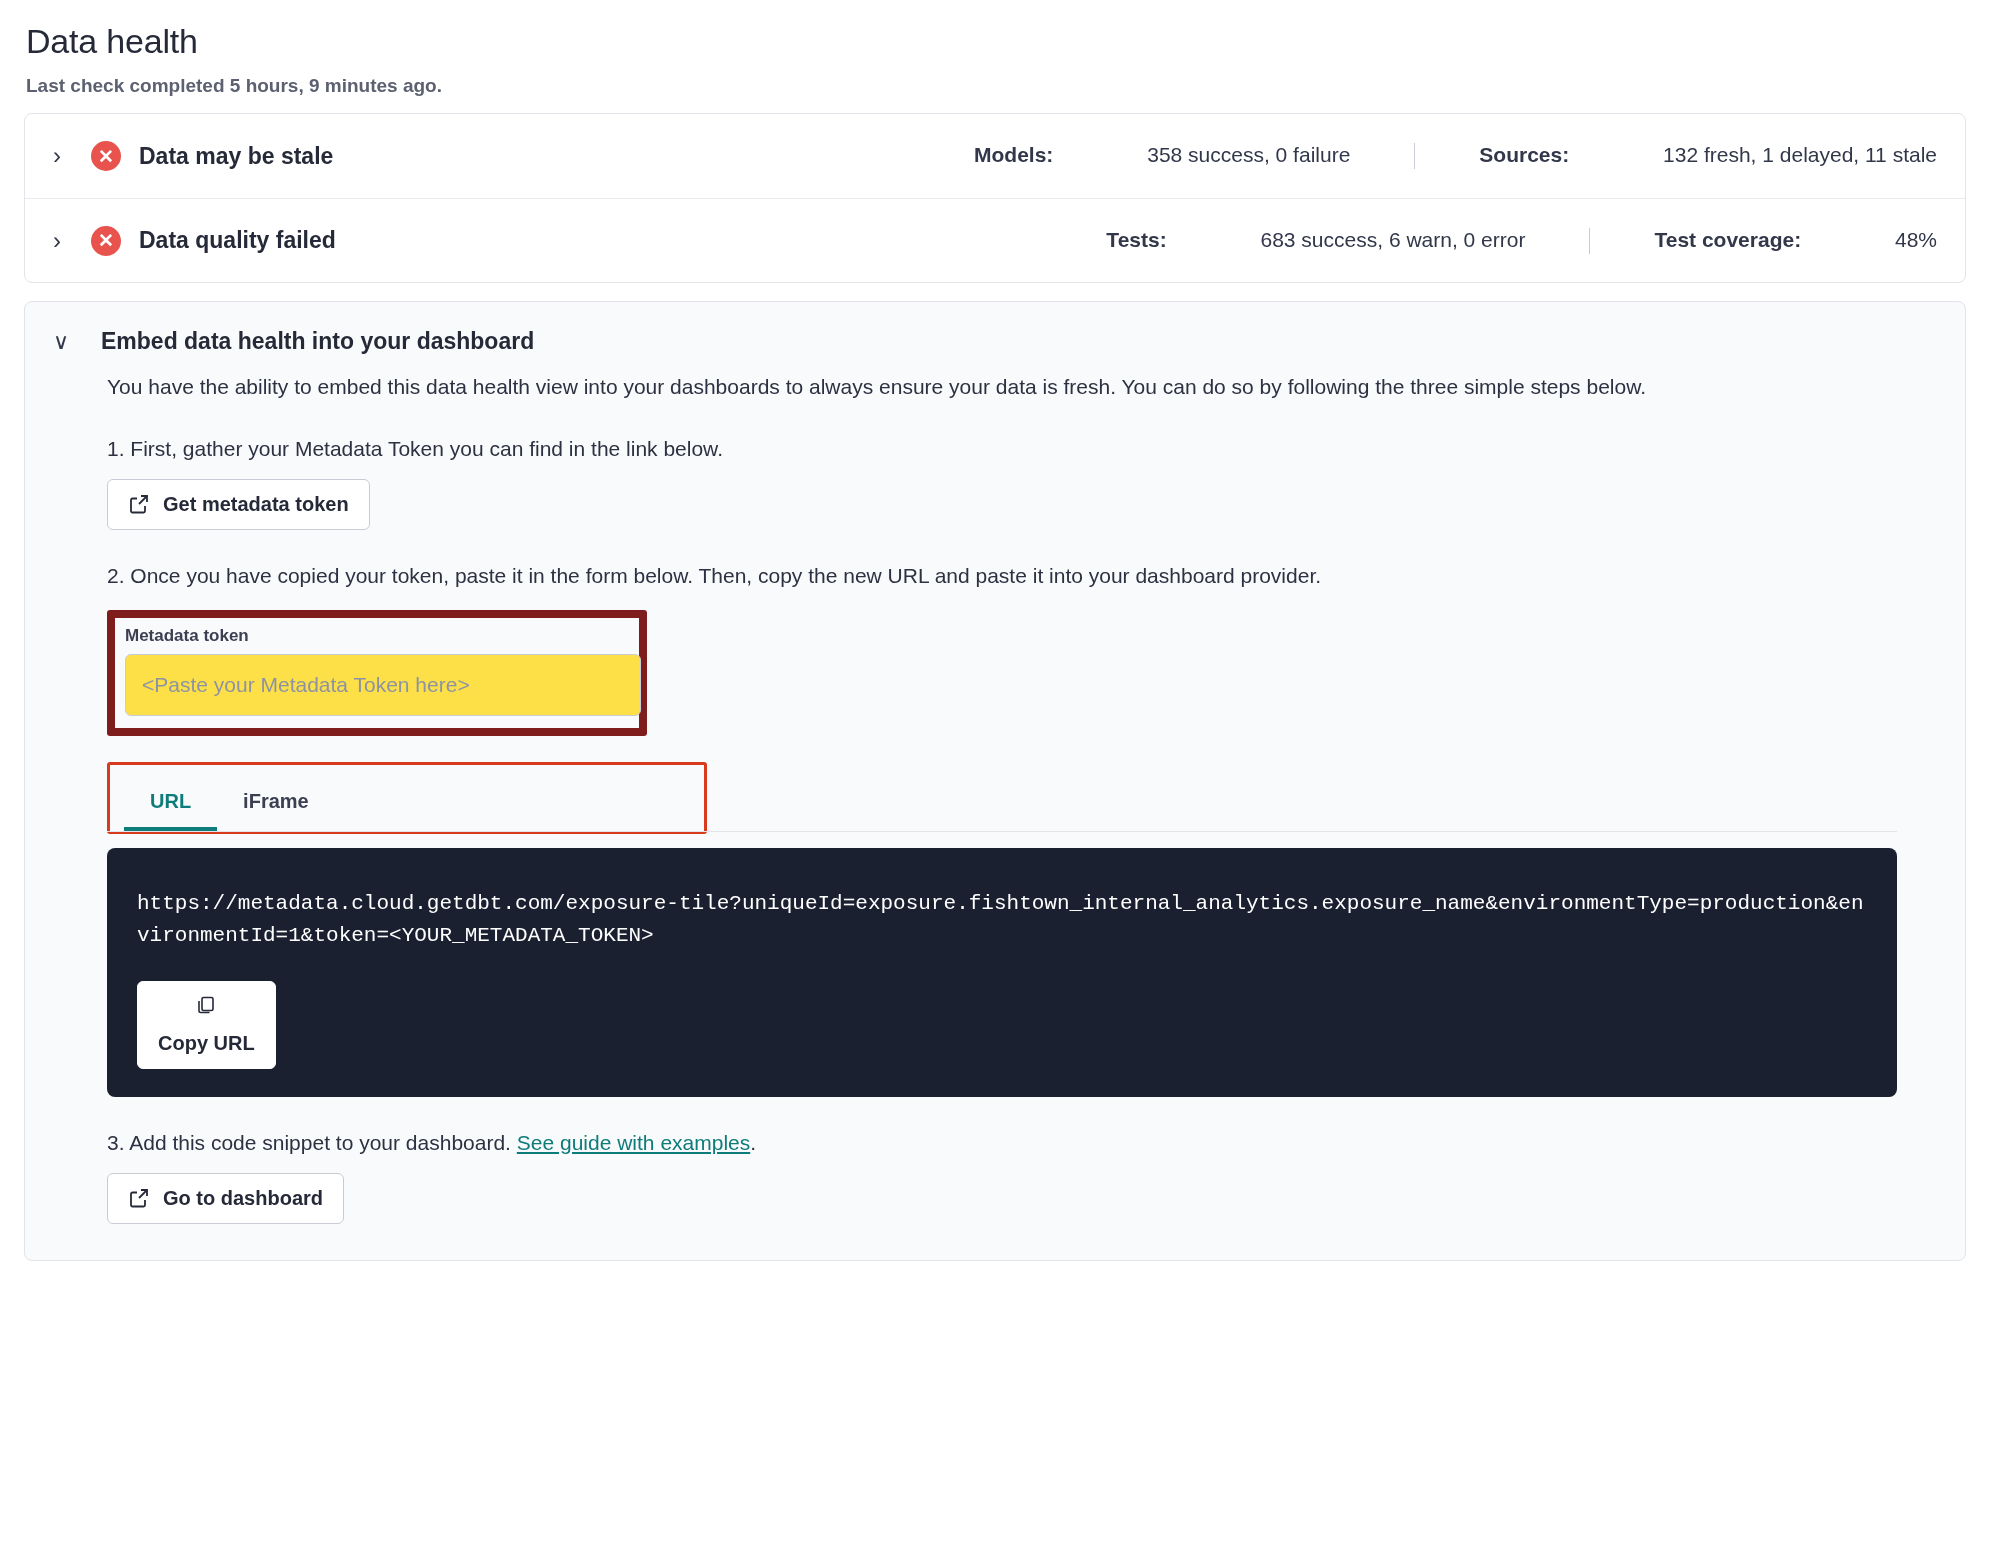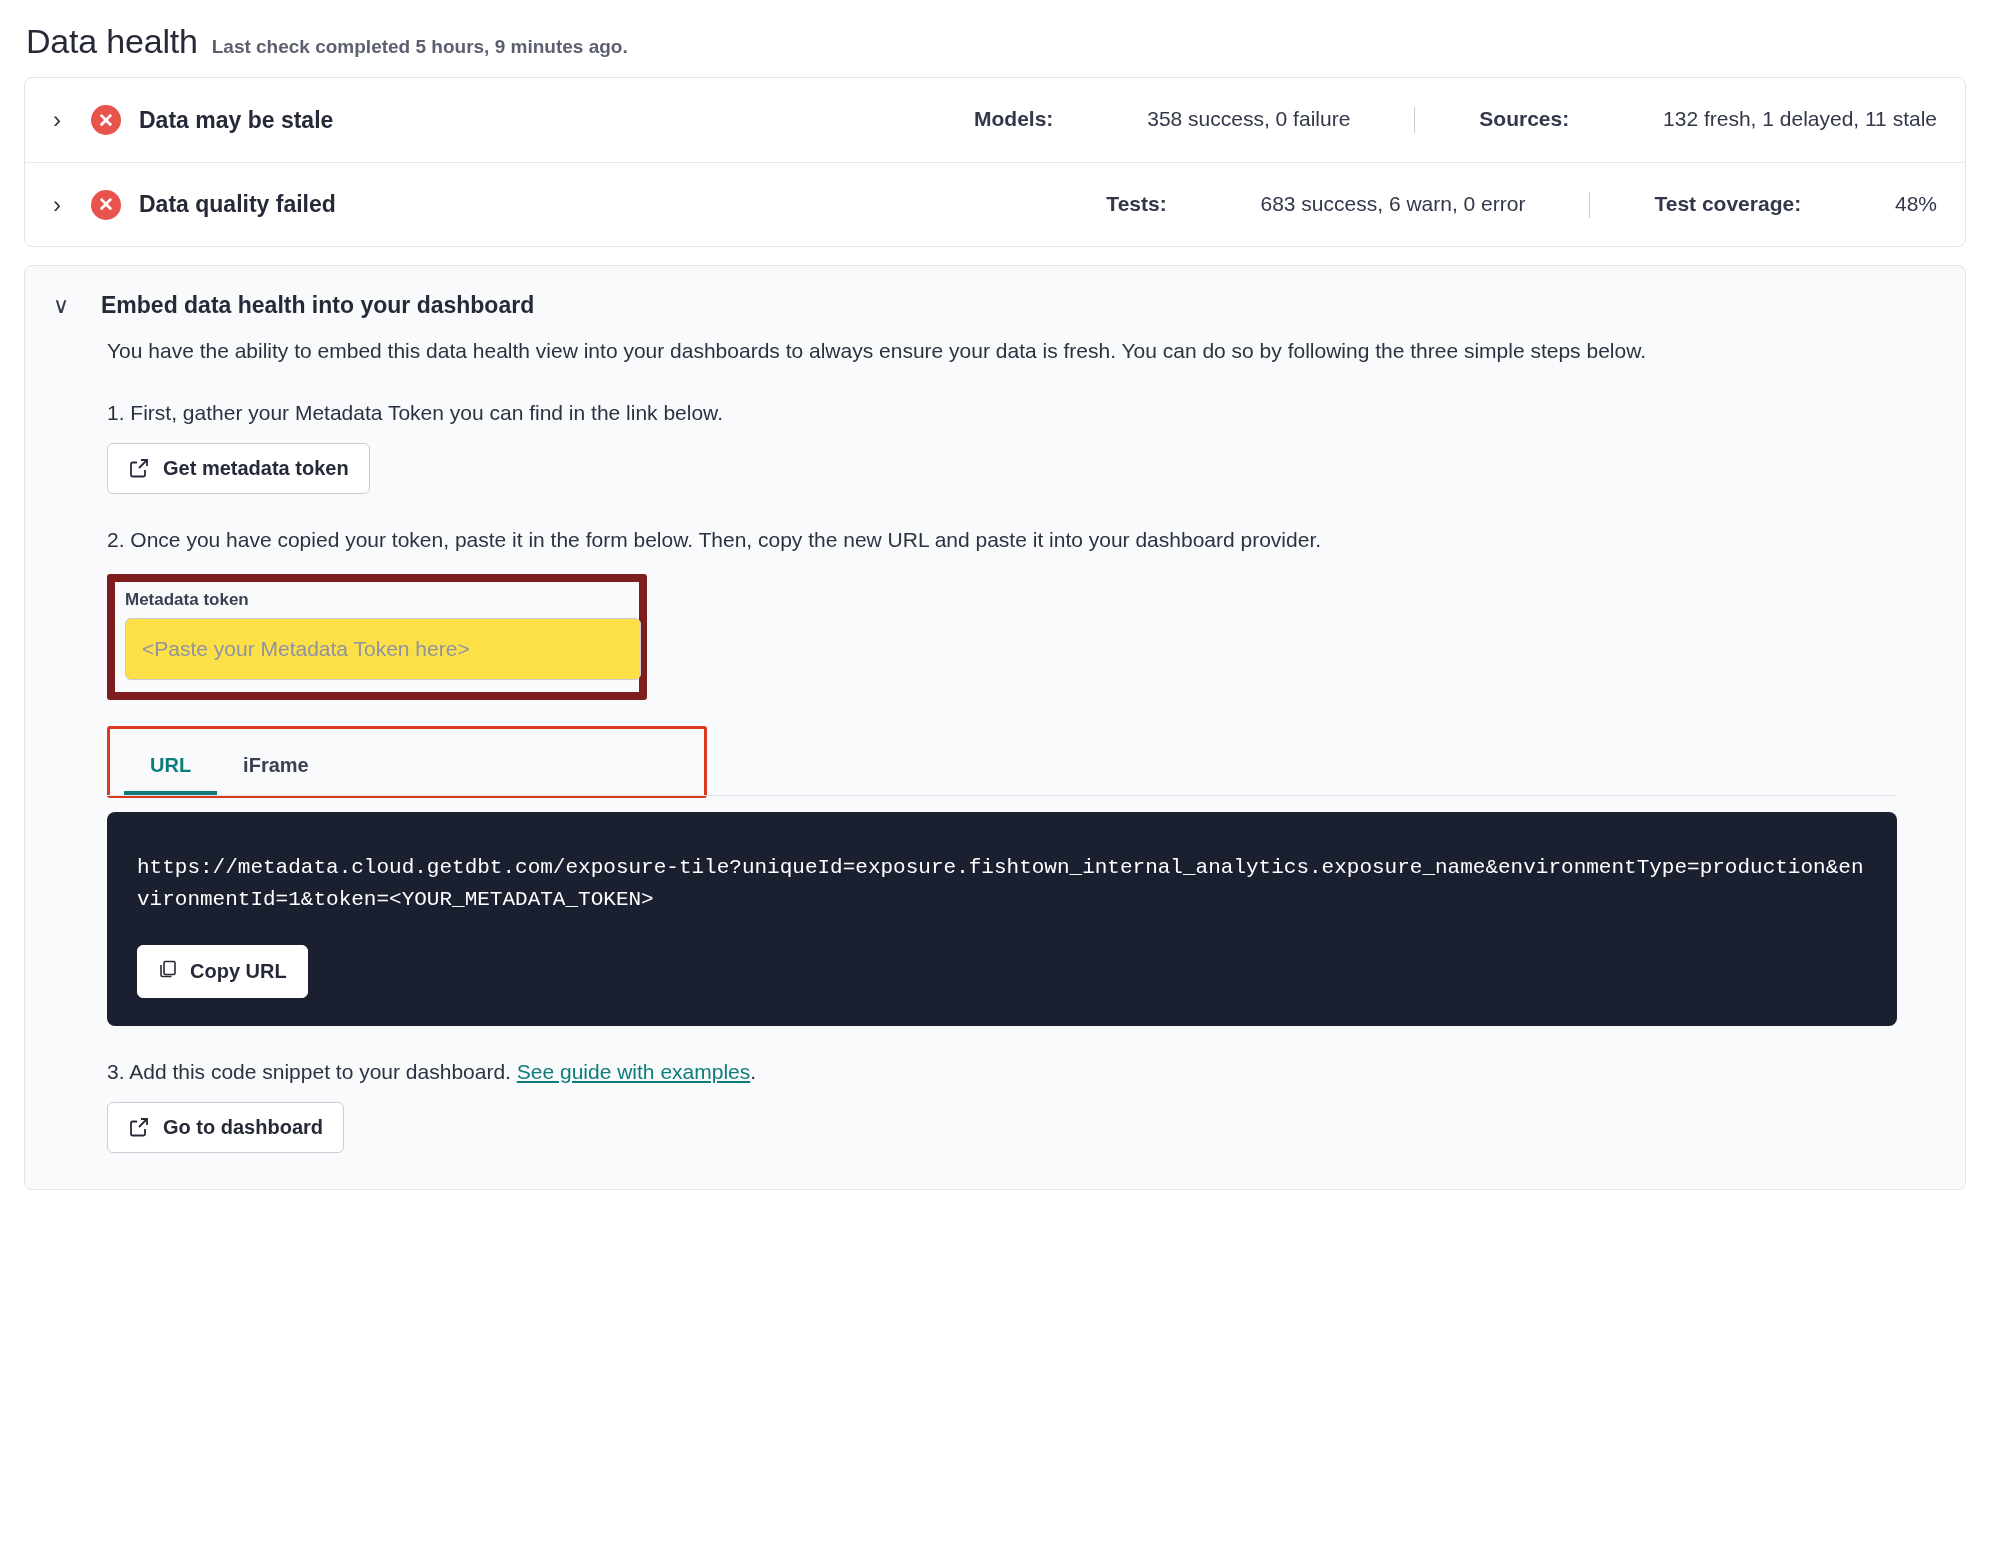--- a/index.html
+++ b/index.html
@@ -17,20 +17,21 @@
   .page {
     padding: 18px 24px 0 24px;
   }
 
   
   .page-header {
     display: flex;
     align-items: baseline;
     gap: 14px;
     padding: 4px 0 16px 2px;
+    flex-direction: column;
   }
   .page-title {
     font-size: 34px;
     font-weight: 400;
     color: #262a38;
     letter-spacing: -0.2px;
   }
   .page-subtitle {
     font-size: 19px;
     color: #5c6070;
@@ -236,20 +237,21 @@
     background: #ffffff;
     border: 1px solid #ffffff;
     border-radius: 6px;
     padding: 13px 20px;
     font-size: 20px;
     font-weight: 700;
     color: #262a38;
     cursor: pointer;
     margin-top: 28px;
     font-family: "Liberation Sans", sans-serif;
+    flex-direction: column;
   }
   .link {
     color: #0e7c7b;
     text-decoration: underline;
     cursor: pointer;
   }
 </style>
 </head>
 <body>
 

